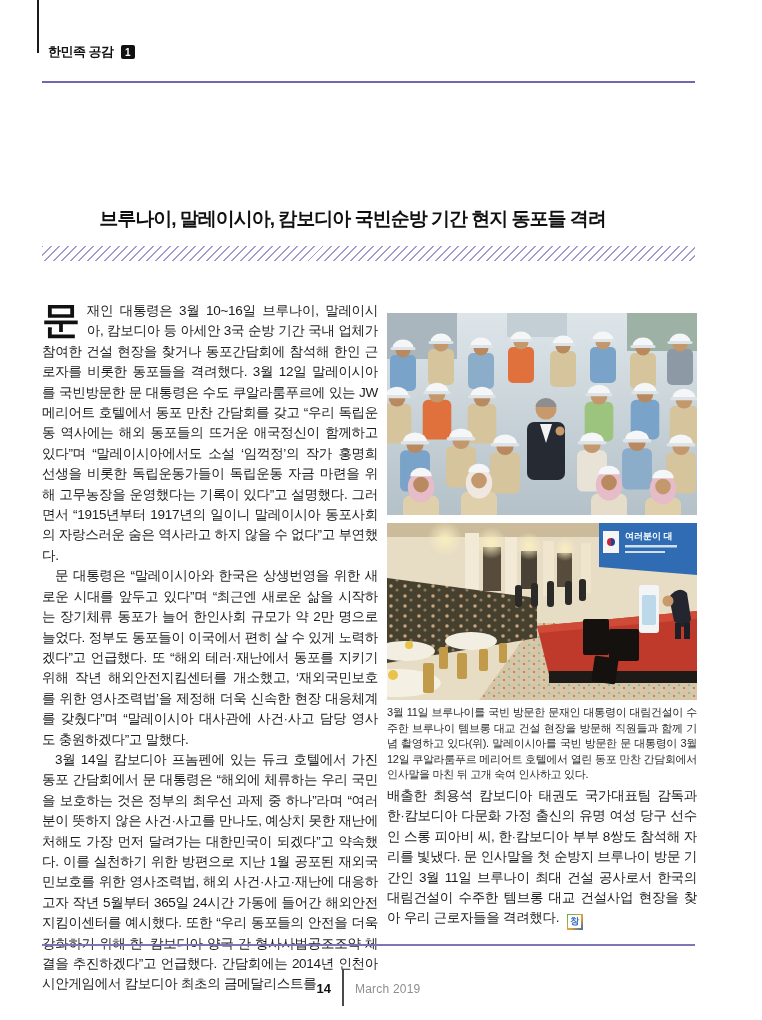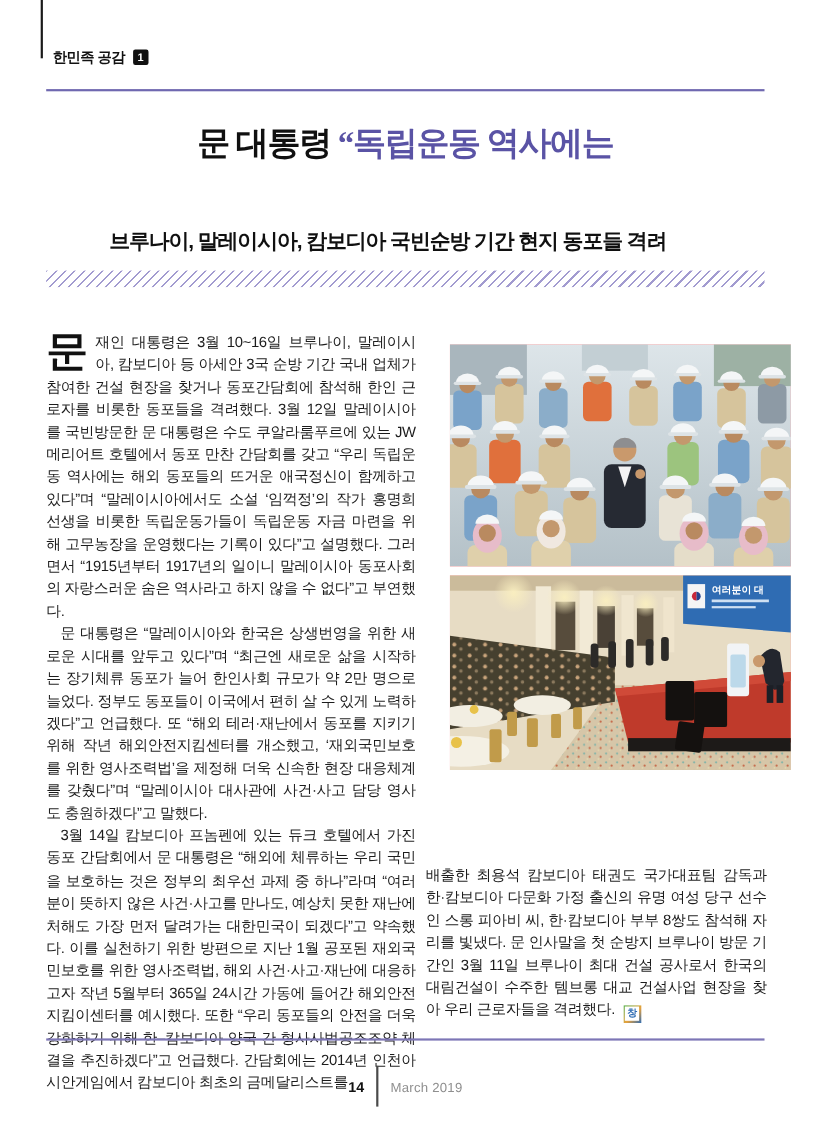--- a/index.html
+++ b/index.html
@@ -24,21 +24,21 @@
     font-size:19px;font-weight:bold;letter-spacing:-1px;color:#101010;}
   .hatch{position:absolute;left:42px;top:246px;width:653px;height:15px;
     background:repeating-linear-gradient(135deg,#a29bd0 0 1.4px,rgba(0,0,0,0) 1.4px 6px);}
   .col-left{position:absolute;left:42px;top:301px;width:336px;}
   .col-right{position:absolute;left:387px;top:786px;width:310px;}
   .para{margin:0;font-size:13.5px;line-height:20.4px;text-align:justify;
     letter-spacing:-0.3px;color:#1c1c1c;}
   .indent{text-indent:13px;}
   .dropcap{float:left;font-size:38px;line-height:36px;font-weight:bold;color:#111;
     margin:1px 7px 0 0;}
-  .photo{position:absolute;left:409px;margin:0;overflow:hidden;background:#fca5a5;}
+  .photo{position:absolute;left:387px;margin:0;overflow:hidden;background:#eab308;}
   .photo1{top:313px;width:310px;height:202px;}
   .photo2{top:523px;width:310px;height:177px;}
   .caption{position:absolute;left:387px;top:705px;width:310px;margin:0;font-size:11px;
     line-height:15.5px;text-align:justify;letter-spacing:-0.3px;color:#2a2a2a;}
   .endmark{display:inline-block;width:13px;height:13px;padding:1.5px;margin-left:4px;
     vertical-align:-2px;background:linear-gradient(135deg,#56b04c 0%,#e8a23c 55%,#2f6cb3 100%);}
   .endmark i{display:flex;width:13px;height:13px;background:#fff;color:#2f6cb3;
     font-style:normal;font-size:9px;font-weight:bold;align-items:center;justify-content:center;}
   .footer{position:absolute;left:42px;top:969px;width:653px;display:flex;
     justify-content:center;align-items:center;gap:11px;}
@@ -54,21 +54,20 @@
   <div class="left-tick"></div>
 
   <header class="kicker">
     <span>한민족 공감</span>
     <span class="kicker-badge">1</span>
   </header>
 
   <div class="rule rule-top"></div>
 
   <h1 class="title">
-    <span class="t-line"><span>문 대통령 </span><span class="t-accent">“독립운동 역사에는</span></span>
   </h1>
 
   <h2 class="subtitle">브루나이, 말레이시아, 캄보디아 국빈순방 기간 현지 동포들 격려</h2>
 
   <div class="hatch"></div>
 
   <div class="col-left">
     <p class="para">
       <span class="dropcap">문</span><span>재인 대통령은 3월 10~16일 브루나이, 말레이시아, 캄보디아 등 아세안 3국 순방 기간 국내 업체가 참여한 건설 현장을 찾거나 동포간담회에 참석해 한인 근로자를 비롯한 동포들을 격려했다. 3월 12일 말레이시아를 국빈방문한 문 대통령은 수도 쿠알라룸푸르에 있는 JW메리어트 호텔에서 동포 만찬 간담회를 갖고 “우리 독립운동 역사에는 해외 동포들의 뜨거운 애국정신이 함께하고 있다”며 “말레이시아에서도 소설 ‘임꺽정’의 작가 홍명희 선생을 비롯한 독립운동가들이 독립운동 자금 마련을 위해 고무농장을 운영했다는 기록이 있다”고 설명했다. 그러면서 “1915년부터 1917년의 일이니 말레이시아 동포사회의 자랑스러운 숨은 역사라고 하지 않을 수 없다”고 부연했다.</span>
     </p>
@@ -332,20 +331,21 @@
       <g fill="#2c2a28">
         <rect x="128" y="62" width="7" height="22" rx="3"></rect>
         <rect x="144" y="60" width="7" height="24" rx="3"></rect>
         <rect x="160" y="58" width="7" height="26" rx="3"></rect>
         <rect x="178" y="58" width="7" height="24" rx="3"></rect>
         <rect x="192" y="56" width="7" height="22" rx="3"></rect>
       </g>
     </svg>
   </figure>
 
+  <p class="caption">3월 11일 브루나이를 국빈 방문한 문재인 대통령이 대림건설이 수주한 브루나이 템브롱 대교 건설 현장을 방문해 직원들과 함께 기념 촬영하고 있다(위). 말레이시아를 국빈 방문한 문 대통령이 3월 12일 쿠알라룸푸르 메리어트 호텔에서 열린 동포 만찬 간담회에서 인사말을 마친 뒤 고개 숙여 인사하고 있다.</p>
 
   <div class="col-right">
     <p class="para"><span>배출한 최용석 캄보디아 태권도 국가대표팀 감독과 한·캄보디아 다문화 가정 출신의 유명 여성 당구 선수인 스롱 피아비 씨, 한·캄보디아 부부 8쌍도 참석해 자리를 빛냈다. 문 인사말을 첫 순방지 브루나이 방문 기간인 3월 11일 브루나이 최대 건설 공사로서 한국의 대림건설이 수주한 템브롱 대교 건설사업 현장을 찾아 우리 근로자들을 격려했다. </span><span class="endmark"><i>창</i></span></p>
   </div>
 
   <div class="rule rule-bottom"></div>
 
   <footer class="footer">
     <span class="pagenum">14</span>
     <span class="footer-bar"></span>

